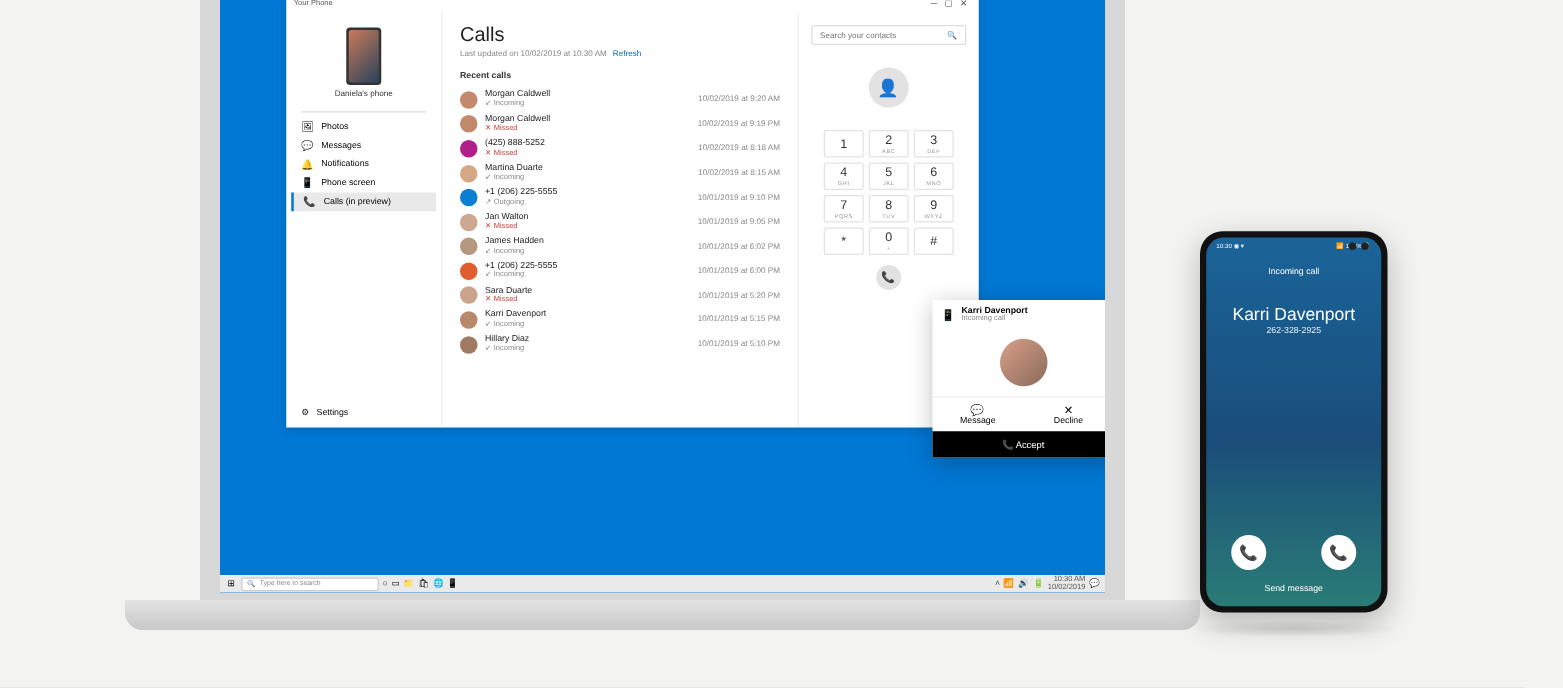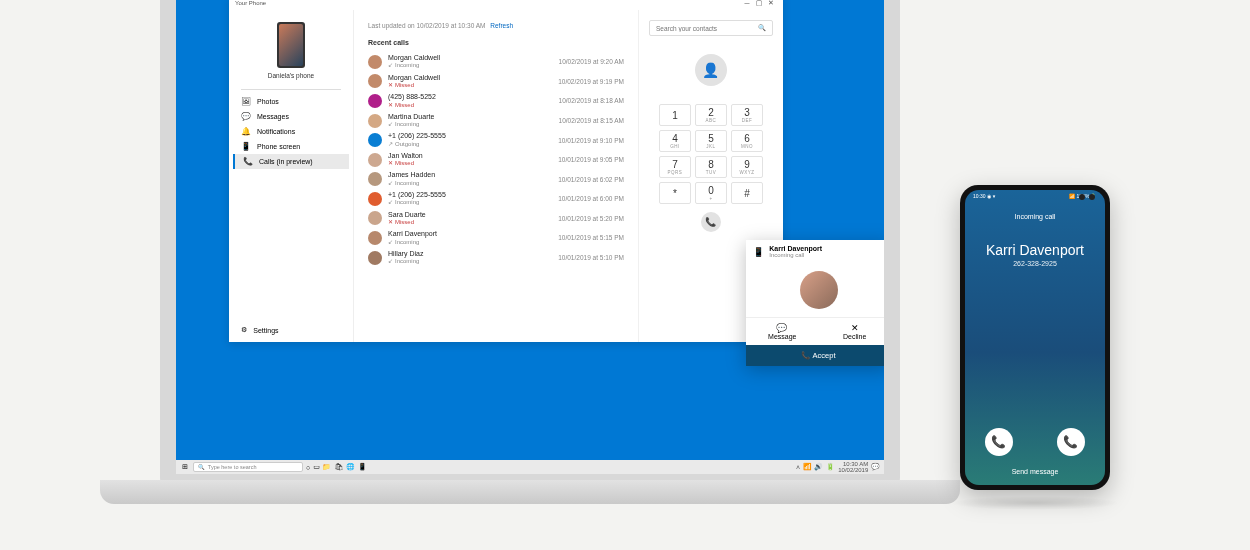--- a/index.html
+++ b/index.html
@@ -49,21 +49,21 @@
 .callbtn{width:20px;height:20px;border-radius:50%;background:#e2e2e2;margin-top:8px;display:flex;align-items:center;justify-content:center;color:#999;font-size:9px}
 .toast{position:absolute;left:570px;top:244px;width:145px;background:#fff;box-shadow:0 4px 18px rgba(0,0,0,0.25);font-size:7px}
 .toast-head{display:flex;align-items:center;gap:5px;padding:5px 7px}
 .toast-head .pic{font-size:9px}
 .toast-title{font-weight:600}
 .toast-sub{color:#888;font-size:6px}
 .toast-av{width:38px;height:38px;border-radius:50%;background:linear-gradient(135deg,#d8a088,#8a6a5a);margin:8px auto}
 .toast-actions{display:flex;border-top:1px solid #eee}
 .toast-act{flex:1;text-align:center;padding:5px 0;cursor:pointer}
 .toast-act .ai{font-size:9px;display:block}
-.accept{background:#0c4a6e;color:#fff;text-align:center;padding:6px 0;cursor:pointer;font-size:7.5px}
+.accept{background:#000000;color:#fff;text-align:center;padding:6px 0;cursor:pointer;font-size:7.5px}
 .taskbar{position:absolute;bottom:0;left:0;right:0;height:14px;background:#eaeaea;display:flex;align-items:center;padding:0 4px;font-size:6px;gap:3px}
 .taskbar .start{width:10px;text-align:center}
 .taskbar .searchbox{background:#fff;border:1px solid #ccc;padding:1px 4px;border-radius:2px;color:#888;font-size:5.5px;display:flex;align-items:center;gap:3px;width:110px}
 .taskbar .tright{margin-left:auto;display:flex;align-items:center;gap:3px;color:#555}
 .taskbar .tico{font-size:7px;cursor:pointer}
 .laptop-base{position:absolute;left:100px;top:480px;width:860px;height:24px;background:linear-gradient(#e2e2e2,#c9c9c9);border-radius:0 0 14px 14px}
 .phone{position:absolute;right:140px;top:185px;width:150px;height:305px;background:#111;border-radius:18px;padding:5px;box-shadow:0 8px 24px rgba(0,0,0,0.25)}
 .phone-screen{width:100%;height:100%;border-radius:14px;background:linear-gradient(180deg,#1a6499,#1a4d7a 55%,#2a7c76);position:relative;overflow:hidden;color:#fff;display:flex;flex-direction:column;align-items:center}
 .notch{position:absolute;right:10px;top:4px;display:flex;gap:4px}
 .notch .cam{width:6px;height:6px;background:#222;border-radius:50%}
@@ -122,20 +122,21 @@
             </div>
           <div class="spacer"></div>
           <div class="settings">
             <span class="ic">⚙</span>
             <span>Settings</span>
           </div>
         </div>
 
         <div class="main">
           <div class="calls-col">
+            <h1>Calls</h1>
             <div class="sub">
               <span>Last updated on 10/02/2019 at 10:30 AM</span>
               <a href="#">Refresh</a>
             </div>
             <div class="sect">Recent calls</div>
             <div id="call-list">
                 <div class="call-row">
                   <div class="av" style="background:#c28a6a"></div>
   <div class="call-info">
                     <div class="call-name">Morgan Caldwell</div>

